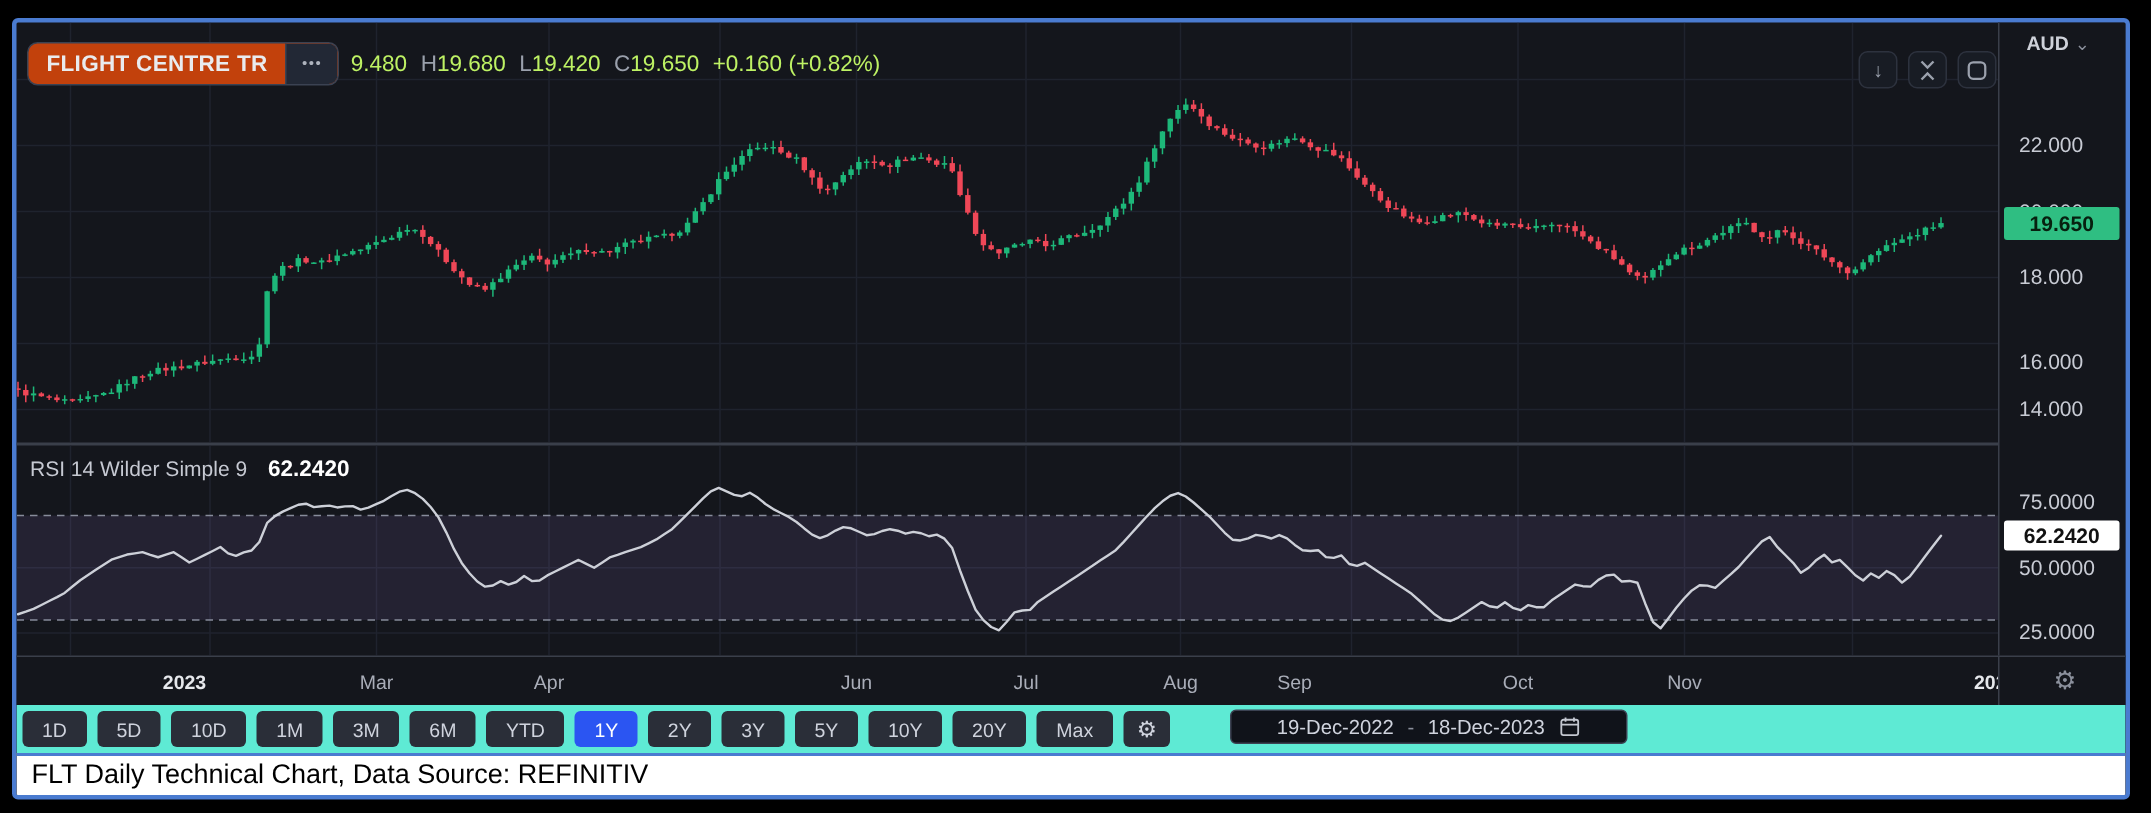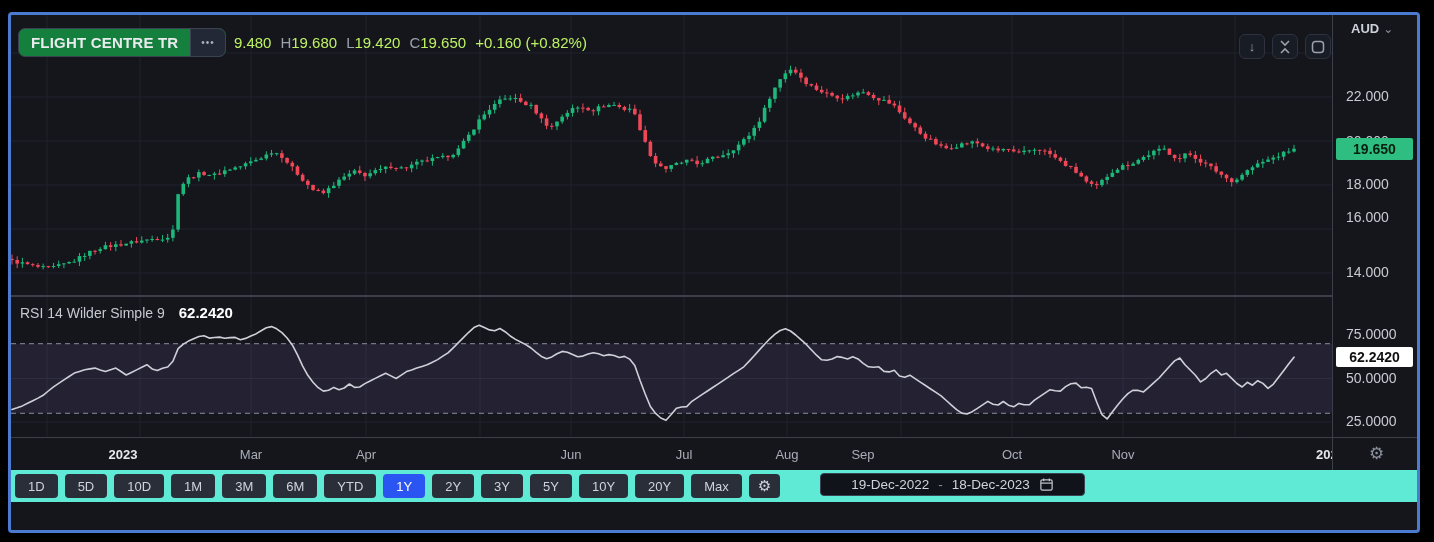--- a/index.html
+++ b/index.html
@@ -9,21 +9,21 @@
   .content{position:absolute;left:0;top:0;width:1406px;height:515px;}
   .pane-main{position:absolute;left:0;width:1321px;overflow:hidden;}
   .price-pane{top:0;height:280px;}
   .rsi-pane{top:280px;height:142px;border-top:2px solid #3a3f4a;}
   .axis-col{position:absolute;left:1321px;top:0;width:85px;height:455px;border-left:1px solid #3a3f4a;background:#14161c;}
   .time-axis{position:absolute;left:0;top:422px;width:1406px;height:33px;border-top:1px solid #3a3f4a;background:#14161c;}
   .toolbar{position:absolute;left:0;top:455px;width:1406px;height:32px;background:#5eead4;display:flex;align-items:center;gap:7px;padding-left:4px;}
   .caption-bar{position:absolute;left:0;top:487px;width:1406px;height:28px;background:#ffffff;border-top:2px solid #4a7bd0;color:#000;font-size:18px;line-height:25px;padding-left:10px;}
   svg{position:absolute;left:0;top:0;display:block;}
   .hdr{position:absolute;left:7px;top:13px;display:flex;align-items:center;z-index:5;}
-  .ticker-pill{display:flex;align-items:center;height:29px;background:#15803d;border:1px solid #3b4252;border-radius:7px;overflow:hidden;}
+  .ticker-pill{display:flex;align-items:center;height:29px;background:#c2410c;border:1px solid #3b4252;border-radius:7px;overflow:hidden;}
   .ticker-pill .tkr{padding:0 12px;color:#e9ebee;font-size:15px;font-weight:bold;letter-spacing:.2px;}
   .ticker-pill .dots{padding:0 10px;height:100%;display:flex;align-items:center;color:#aeb3bd;font-size:10px;letter-spacing:1px;border-left:1px solid #3b4252;background:#222835;}
   .ohlc{display:flex;align-items:center;gap:9px;margin-left:8px;font-size:15px;}
   .ohlc .k{color:#9aa0ac;}
   .ohlc .v{color:#bef264;}
   .tr-btns{position:absolute;top:19px;z-index:5;display:flex;gap:7px;left:1228px;}
   .sq-btn{width:26px;height:25px;border:1px solid #2d323e;border-radius:6px;background:#181c24;color:#9ba1ad;display:flex;align-items:center;justify-content:center;font-size:13px;}
   .aud{position:absolute;left:18px;top:6px;color:#ced1d9;font-size:13px;font-weight:bold;display:flex;gap:4px;align-items:center;justify-content:center;}
   .aud .chev{color:#8b909c;font-weight:normal;font-size:12px;}
   .ax-tick{position:absolute;left:13px;color:#c8cbd4;font-size:14px;}
@@ -622,21 +622,21 @@
       </div>
 
       <div class="axis-col" id="axisCol">
         <div class="aud">
           <span>AUD</span>
           <span class="chev">⌄</span>
         </div>
       <div class="ax-tick" style="top: 73px;">22.000</div>
           <div class="ax-tick" style="top: 118px;">20.000</div>
           <div class="ax-tick" style="top: 161px;">18.000</div>
-          <div class="ax-tick" style="top: 194px;">16.000</div>
+          <div class="ax-tick" style="top: 218px;">16.000</div>
           <div class="ax-tick" style="top: 249px;">14.000</div>
           <div class="badge" style="top: 123px; background: rgb(47, 190, 130); color: rgb(7, 32, 15);">19.650</div>
           <div class="ax-tick" style="top: 311px;">75.0000</div>
           <div class="ax-tick" style="top: 355px;">50.0000</div>
           <div class="ax-tick" style="top: 398px;">25.0000</div>
           <div class="badge" style="top: 332px; height: 20px; background: rgb(255, 255, 255); color: rgb(17, 17, 17);">62.2420</div>
         </div>
 
       <div class="time-axis">
         <div id="timeLabels" style="position:absolute;left:0;top:0;width:1321px;height:33px;overflow:hidden;">
@@ -680,16 +680,17 @@
           <span>18-Dec-2023</span>
           <svg width="15" height="15" viewBox="0 0 16 16" style="position:static">
             <rect x="2" y="3" width="12" height="11" rx="1.5" fill="none" stroke="#c3c7d0" stroke-width="1.3"></rect>
             <line x1="5" y1="1.5" x2="5" y2="4.5" stroke="#c3c7d0" stroke-width="1.3"></line>
             <line x1="11" y1="1.5" x2="11" y2="4.5" stroke="#c3c7d0" stroke-width="1.3"></line>
             <line x1="2" y1="6.5" x2="14" y2="6.5" stroke="#c3c7d0" stroke-width="1.3"></line>
           </svg>
         </div>
       </div>
 
+      <div class="caption-bar">FLT Daily Technical Chart, Data Source: REFINITIV</div>
 
     </div>
   </div>
 </div>
 
 </body></html>

